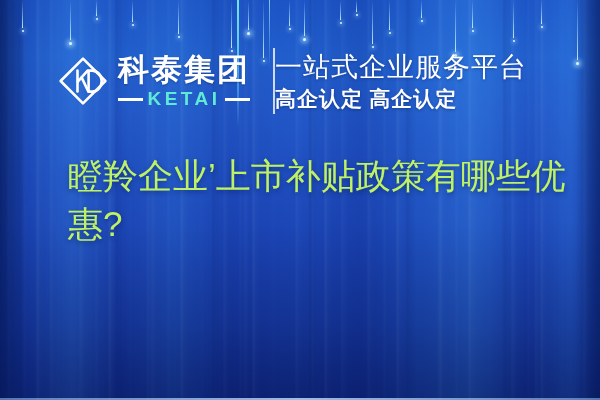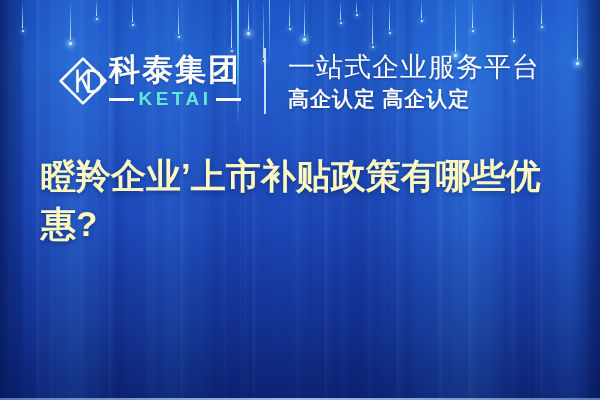--- a/index.html
+++ b/index.html
@@ -184,20 +184,21 @@
   }
   .logo-mark {
     width: 52px;
     height: 52px;
     flex: 0 0 52px;
     position: relative;
   }
   .logo-mark svg { display: block; }
 
   .logo-words {
+    margin-left: 9px;
     display: flex;
     flex-direction: column;
     align-items: stretch;
   }
   .logo-cn {
     font-family: "Liberation Sans", "DejaVu Sans", sans-serif;
     font-weight: 700;
     font-size: 31px;
     line-height: 33px;
     letter-spacing: 2px;
@@ -228,21 +229,20 @@
   }
 
   .divider {
     width: 2px;
     height: 66px;
     background: rgba(255,255,255,0.78);
     margin-left: 23px;
   }
 
   .header-text {
-    margin-left: 22px;
     display: flex;
     flex-direction: column;
     justify-content: center;
   }
   .header-main {
     font-family: "Liberation Sans", "DejaVu Sans", sans-serif;
     font-size: 27px;
     line-height: 32px;
     font-weight: 400;
     letter-spacing: 1px;
@@ -258,28 +258,28 @@
     letter-spacing: 1px;
     color: #ffffff;
     white-space: nowrap;
     margin-top: 3px;
     text-shadow: 0 1px 3px rgba(0,25,80,0.4);
   }
 
   
   .title {
     position: absolute;
-    left: 41px;
+    left: 68px;
     top: 152px;
     width: 512px;
     font-family: "Liberation Sans", "DejaVu Sans", sans-serif;
-    font-weight: 700;
+    font-weight: 400;
     font-size: 35px;
     line-height: 48px;
-    color: #fef9c3;
+    color: #bef264;
     letter-spacing: 0px;
     text-shadow: 0 2px 5px rgba(0,20,75,0.45);
     word-break: break-all;
   }
 </style>
 </head>
 <body>
 
 <div id="banner">
 

